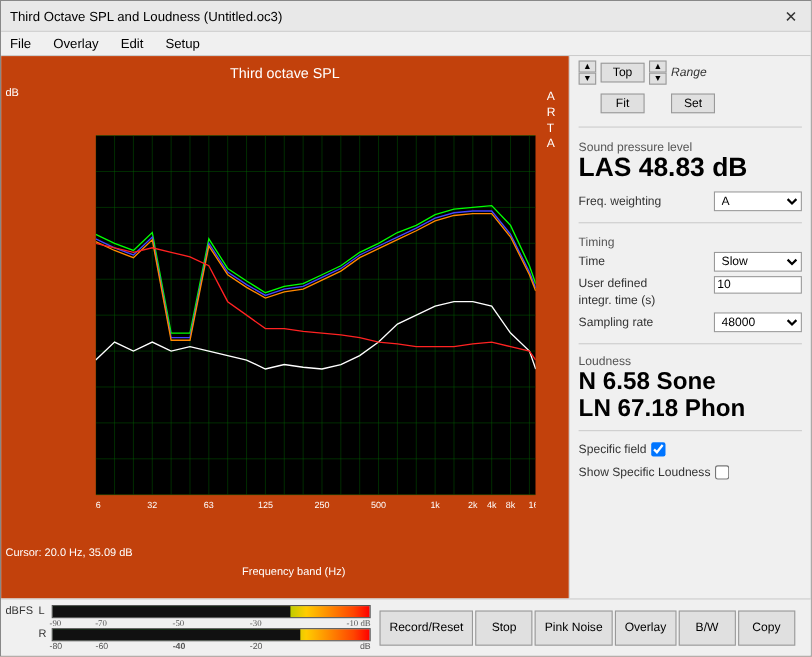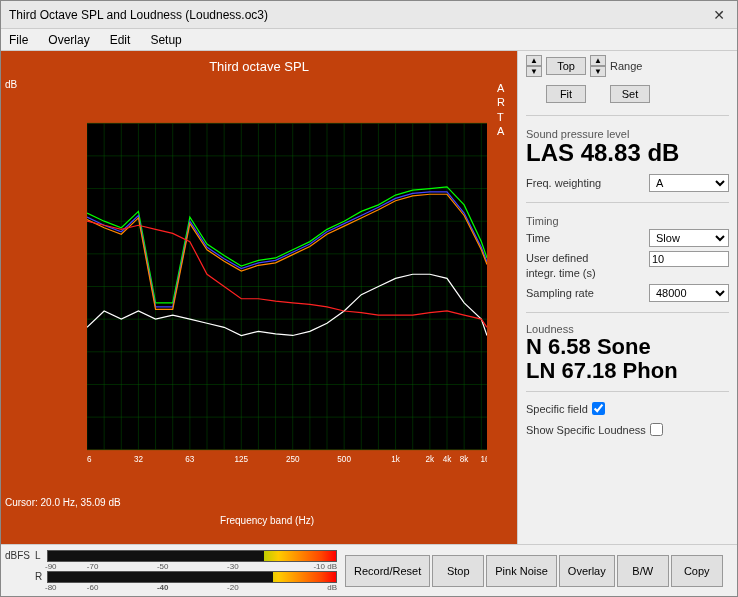--- a/index.html
+++ b/index.html
@@ -123,20 +123,21 @@
       border: 1px solid #999;
       padding: 2px 0;
       font-size: 11px;
       cursor: pointer;
       min-width: 40px;
       text-align: center;
     }
     .label-sm {
       font-size: 11px;
       color: #333;
+      font-style: italic;
     }
     .label-lg {
       font-size: 24px;
       font-weight: bold;
       color: #000;
       line-height: 1.1;
     }
     .section-header {
       font-size: 11px;
       color: #555;
@@ -216,21 +217,21 @@
       color: white;
       font-size: 10px;
     }
   </style>
 </head>
 <body>
 
 <div class="window">
 
   <div class="title-bar">
-    <span class="title-bar-title">Third Octave SPL and Loudness (Loudness.oc3)</span>
+    <span class="title-bar-title">Third Octave SPL and Loudness (Untitled.oc3)</span>
     <span class="close-btn">✕</span>
   </div>
 
   <div class="menu-bar">
     <span class="menu-item">File</span>
     <span class="menu-item">Overlay</span>
     <span class="menu-item">Edit</span>
     <span class="menu-item">Setup</span>
   </div>
 
@@ -455,21 +456,21 @@
   <div class="bottom-bar">
 
     <div style="display:flex;flex-direction:column;padding:2px 4px 2px 4px;min-width:340px;">
       <div style="display:flex;align-items:center;gap:2px;">
         <span style="font-size:10px;width:28px;color:#333;">dBFS</span>
         <span style="font-size:10px;width:10px;color:#333;">L</span>
         <div style="flex:1;height:12px;background:linear-gradient(to right,#006600 0%,#00cc00 60%,#ffcc00 80%,#ff4400 95%,#ff0000 100%);border:1px solid #555;position:relative;">
           <div style="position:absolute;left:0;top:0;height:100%;background:#111;width:75%;"></div>
         </div>
       </div>
-      <div style="display:flex;align-items:center;gap:2px;font-size:8px;color:#555;margin-left:40px;">
+      <div style="display:flex;align-items:center;gap:2px;font-size:8px;color:#555;margin-left:40px;font-family:Liberation Serif, serif;">
         <span>-90</span>
         <span style="flex:1;text-align:center;">-70</span>
         <span style="flex:1;text-align:center;">-50</span>
         <span style="flex:1;text-align:center;">-30</span>
         <span style="flex:1;text-align:right;">-10 dB</span>
       </div>
       <div style="display:flex;align-items:center;gap:2px;">
         <span style="font-size:10px;width:28px;color:#333;"></span>
         <span style="font-size:10px;width:10px;color:#333;">R</span>
         <div style="flex:1;height:12px;background:linear-gradient(to right,#006600 0%,#00cc00 60%,#ffcc00 80%,#ff4400 95%,#ff0000 100%);border:1px solid #555;position:relative;">

